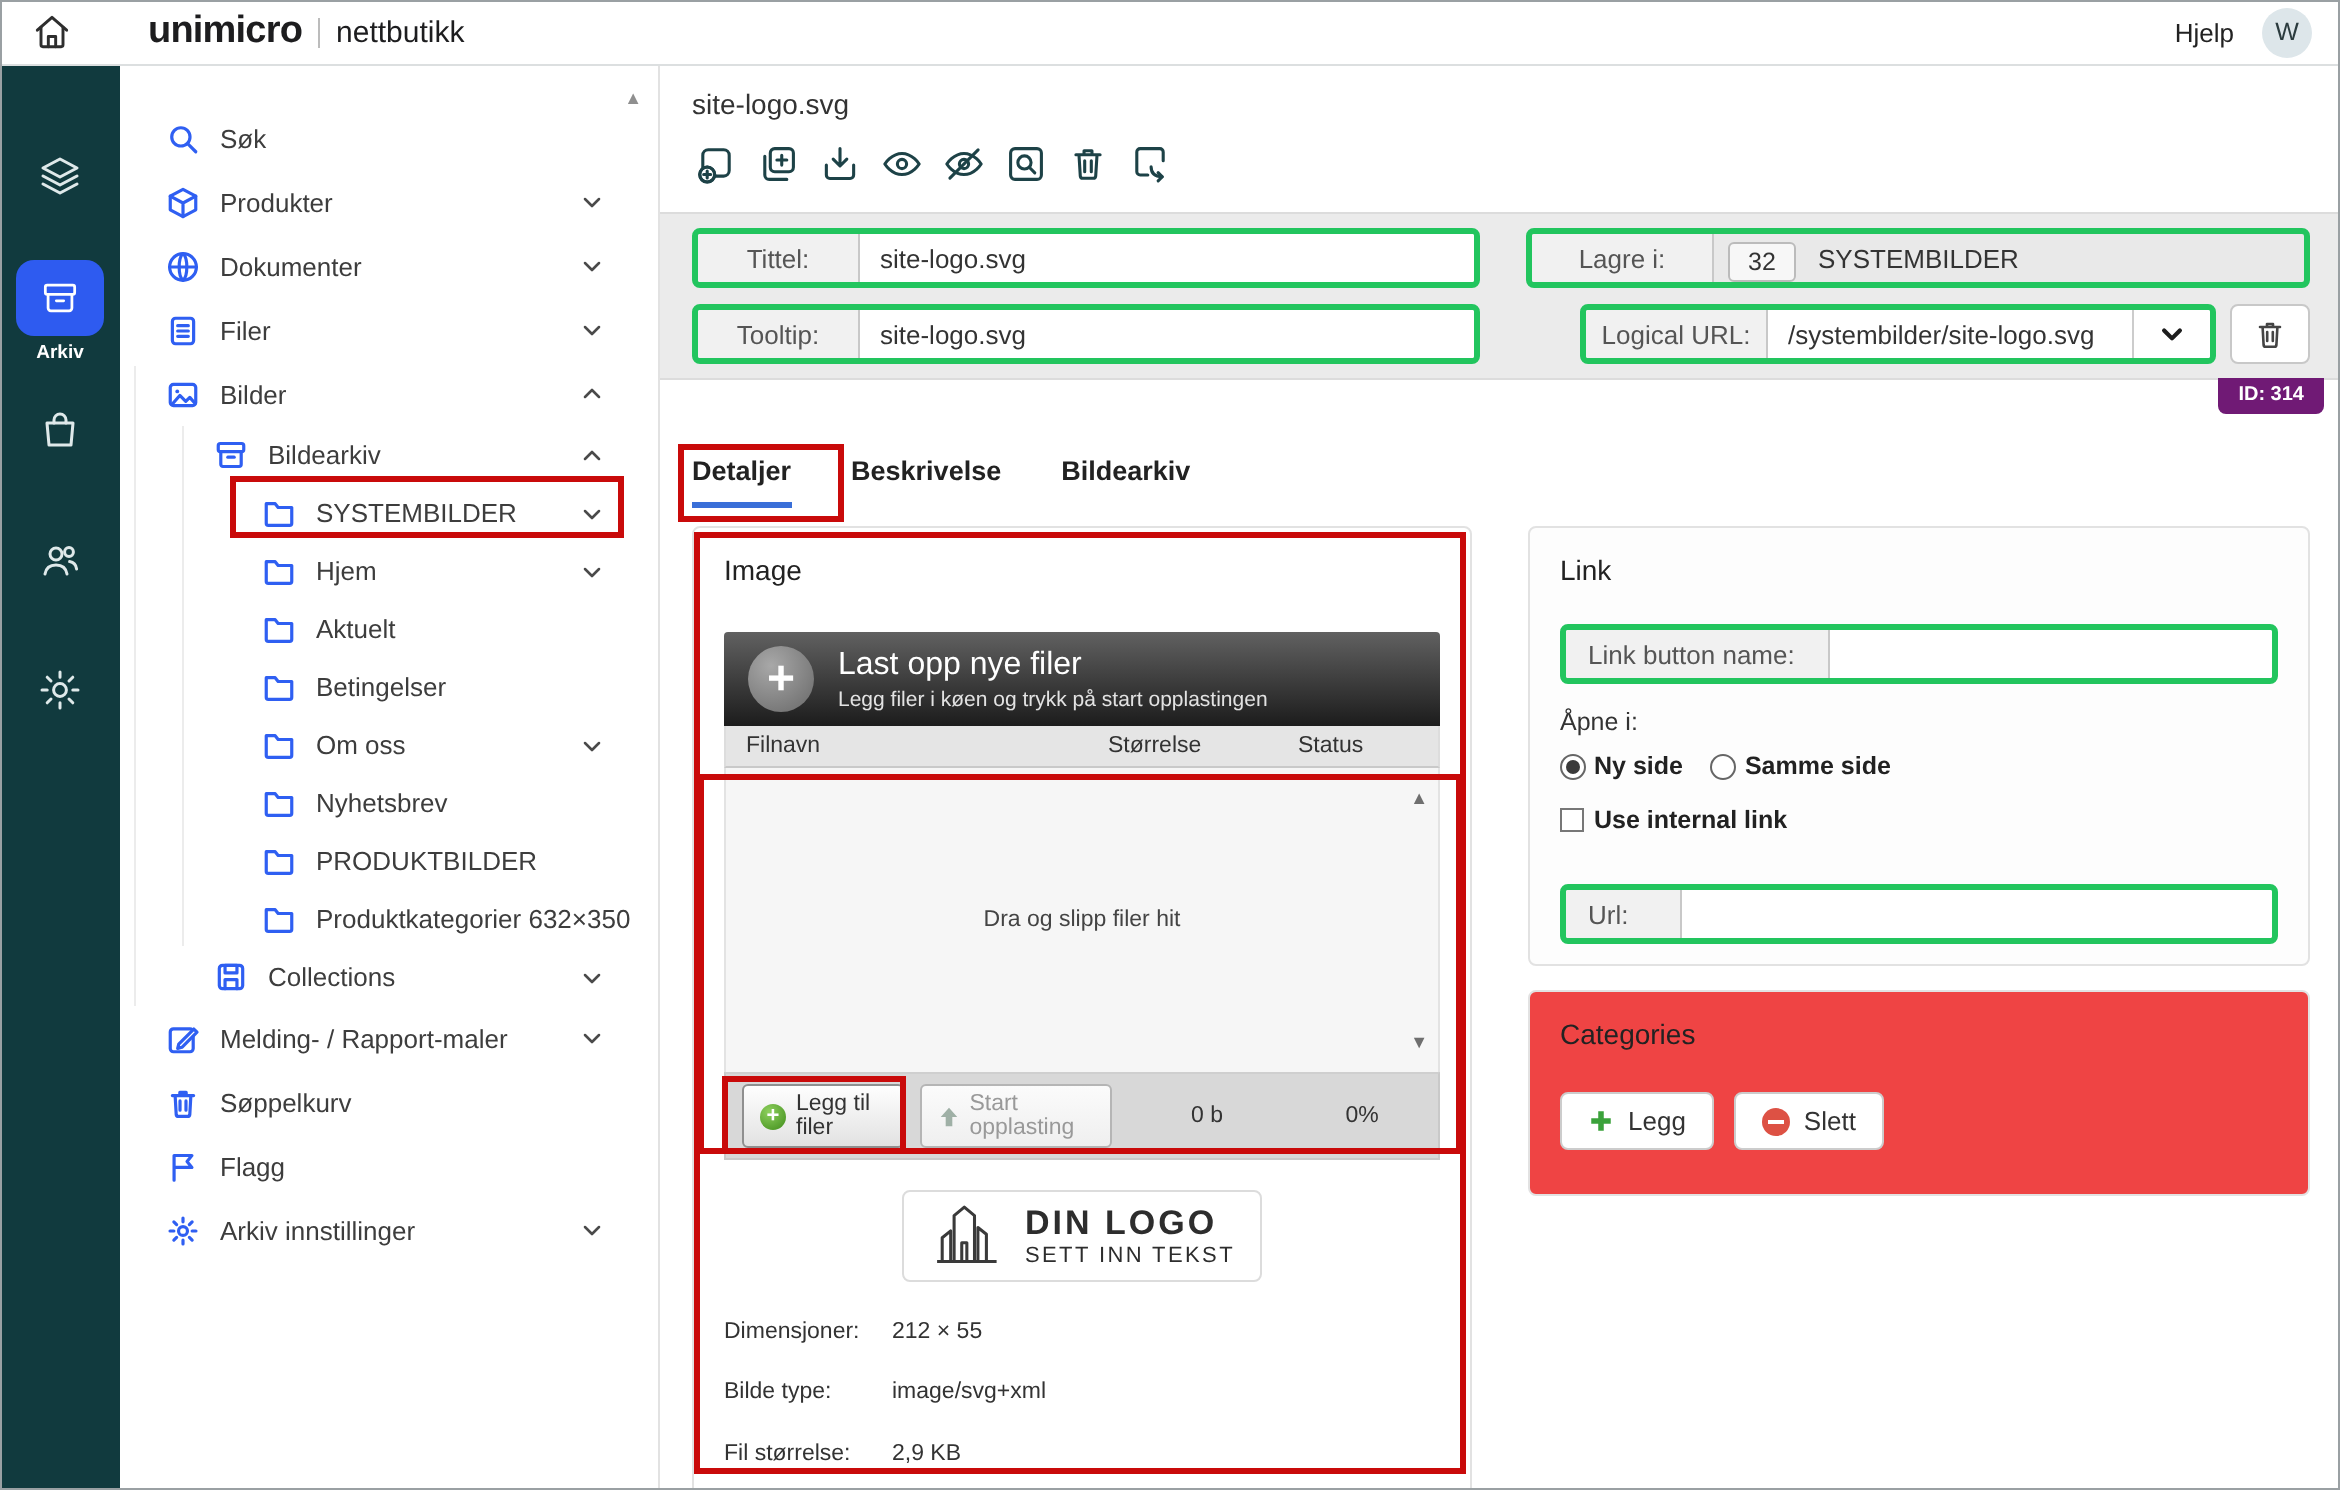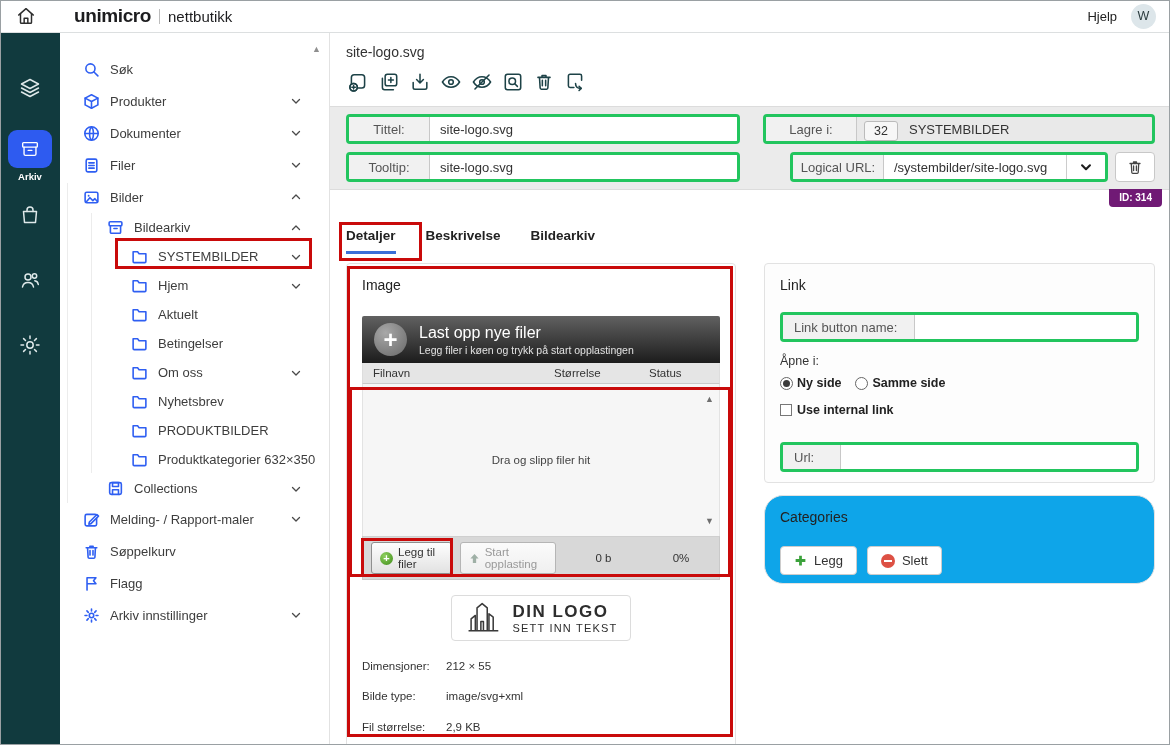--- a/index.html
+++ b/index.html
@@ -133,21 +133,21 @@
   .open-label{font-size:12.5px;color:#333;margin-top:12px;}
   .radio-row{display:flex;align-items:center;gap:14px;margin-top:8px;}
   .radio{display:flex;align-items:center;gap:4px;font-size:12.5px;font-weight:700;color:#222;cursor:pointer;justify-content:flex-end;}
   .rdot{width:13px;height:13px;border:1px solid #666;border-radius:50%;box-sizing:border-box;position:relative;background:#fff;flex:none;}
   .rdot.sel::after{content:"";position:absolute;inset:2px;background:#3a3a3a;border-radius:50%;}
   .check-row{display:flex;align-items:center;gap:5px;margin-top:13px;font-size:12.5px;font-weight:700;color:#222;cursor:pointer;}
   .cbox{width:12px;height:12px;border:1px solid #777;background:#fff;box-sizing:border-box;flex:none;}
   .url-group{margin-top:25px;}
   .flabel.url-label{width:46px;justify-content:flex-start;padding-left:11px;}
 
-  .cat-card{margin-top:12px;padding:13px 15px 8px;background:#0ea5e9;border-radius:19px;}
+  .cat-card{margin-top:12px;padding:13px 15px 22px;background:#ef4444;}
   .cat-buttons{display:flex;gap:10px;margin-top:21px;}
   .cat-btn{display:flex;align-items:center;gap:7px;border:1px solid #ccc;border-radius:4px;background:#fff;
     padding:6px 13px;font-size:13px;color:#333;cursor:pointer;}
   .minus-ic{width:14px;height:14px;border-radius:50%;background:#dd5144;position:relative;flex:none;}
   .minus-ic::after{content:"";position:absolute;left:3px;right:3px;top:6px;height:2px;background:#fff;}
 
   
   .anno{position:absolute;border:3px solid #c90a0a;z-index:40;pointer-events:none;box-sizing:border-box;}
   #anno-systembilder{left:115px;top:238px;width:197px;height:31px;}
   #anno-detaljer{left:339px;top:222px;width:83px;height:39px;}

